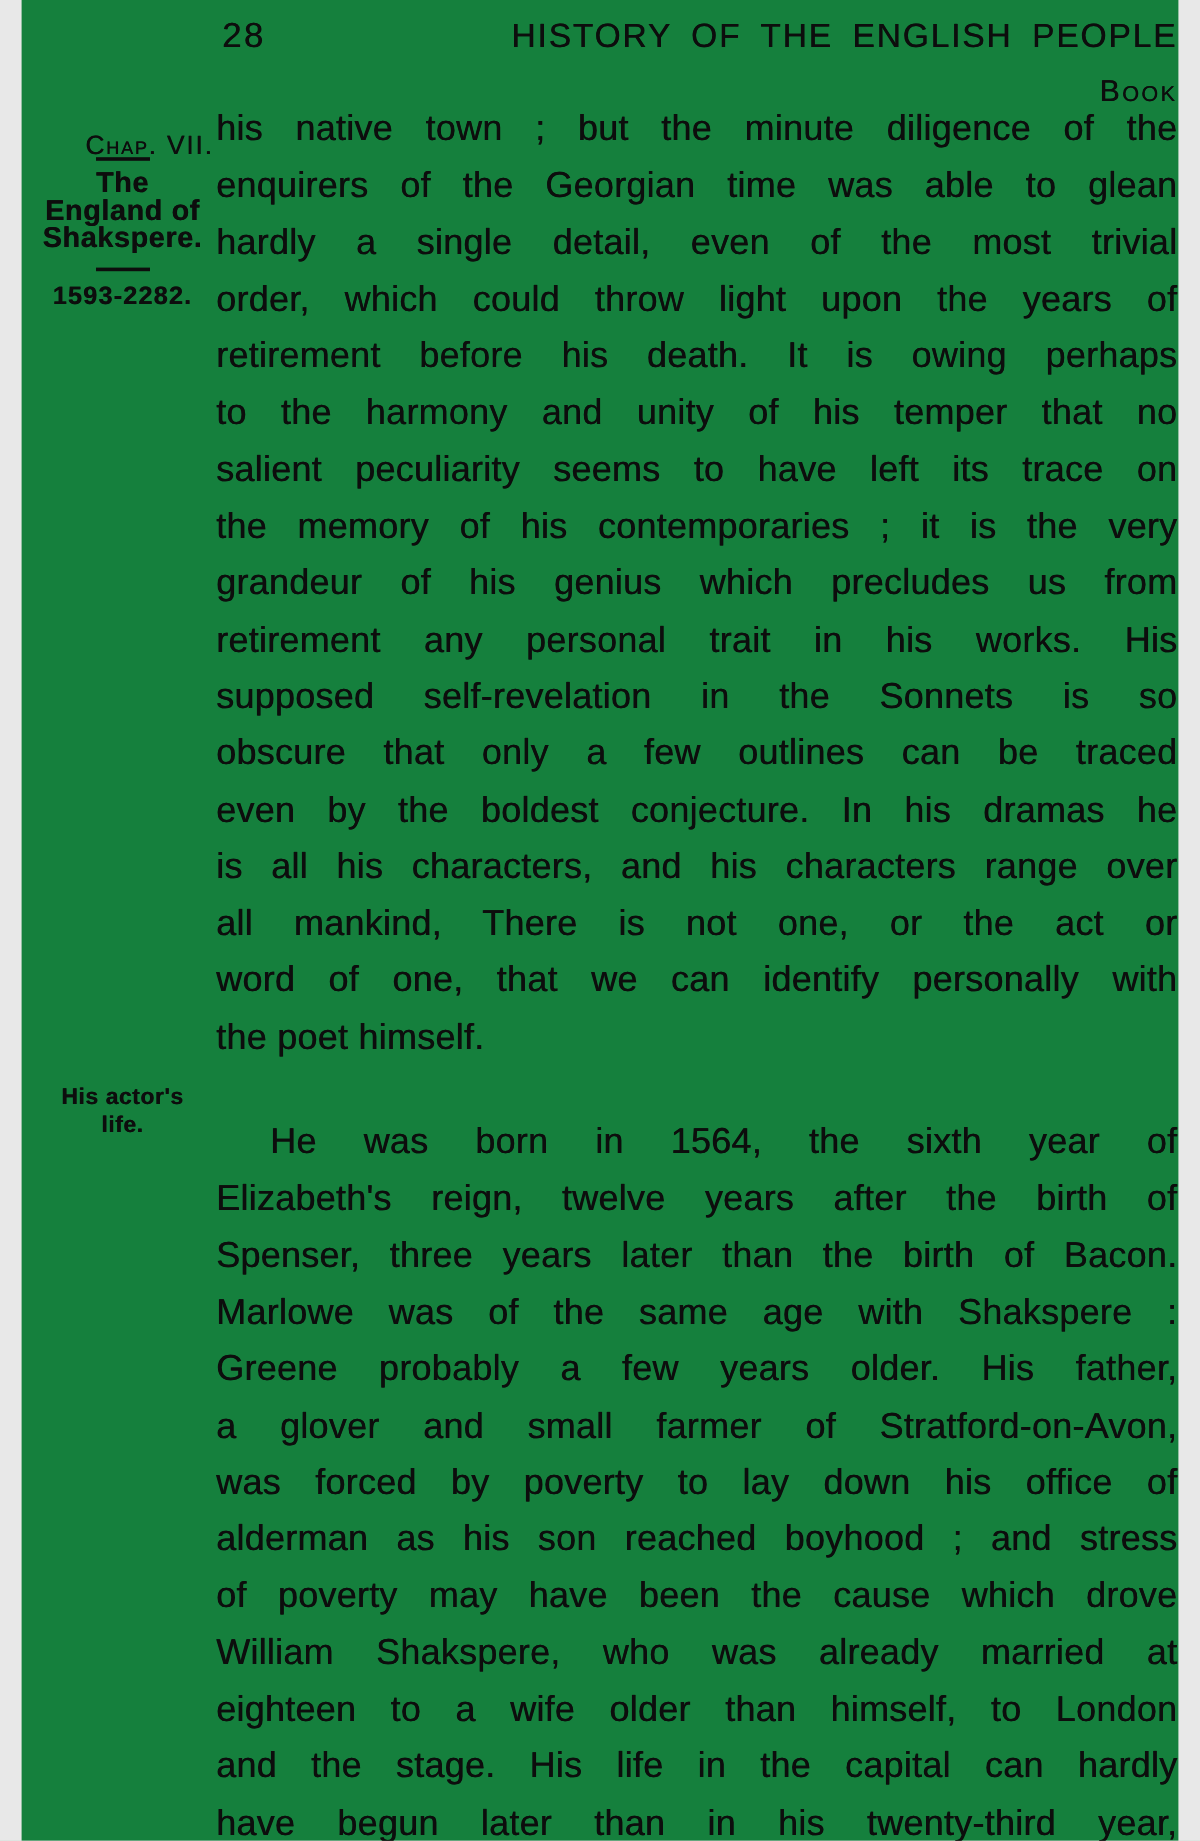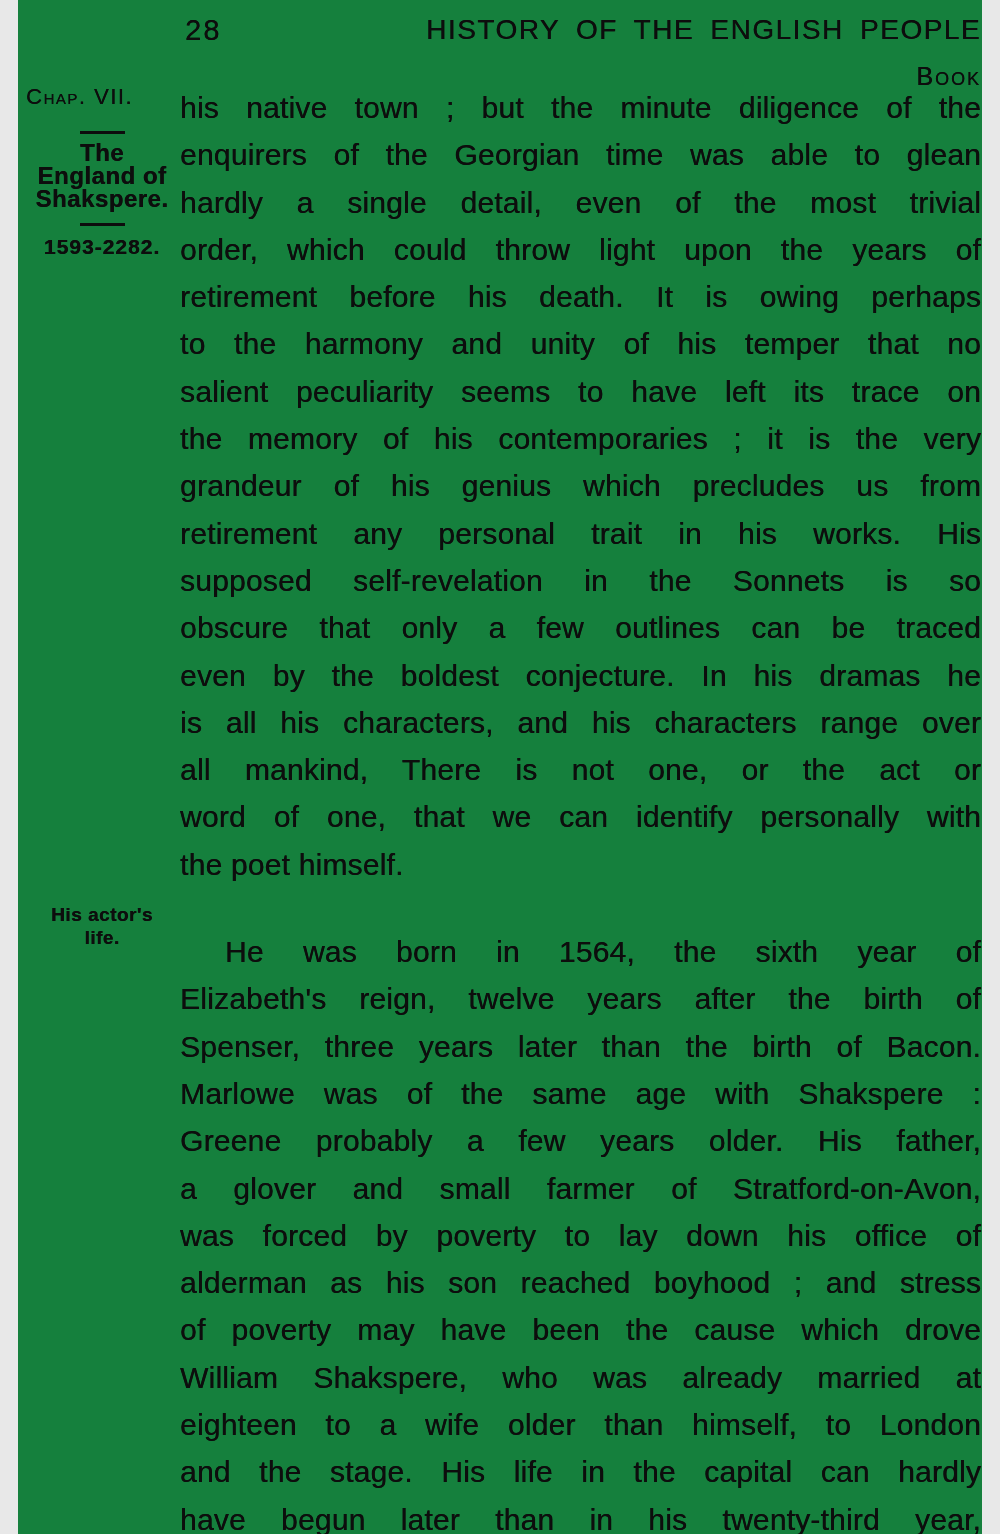--- a/index.html
+++ b/index.html
@@ -51,24 +51,24 @@
     top: 4px;
     font-size: 25px;
     font-variant: small-caps;
     letter-spacing: 2px;
     margin-top: 44px;
   }
 
   
   .margin-chapter {
     position: absolute;
-    top: 84px;
+    top: 108px;
     left: 8px;
     width: 152px;
-    text-align: left;
+    text-align: right;
     font-size: 22px;
     font-variant: small-caps;
     letter-spacing: 1.5px;
     white-space: nowrap;
   }
   .margin-rule {
     position: absolute;
     left: 62px;
     width: 45px;
     height: 3px;

